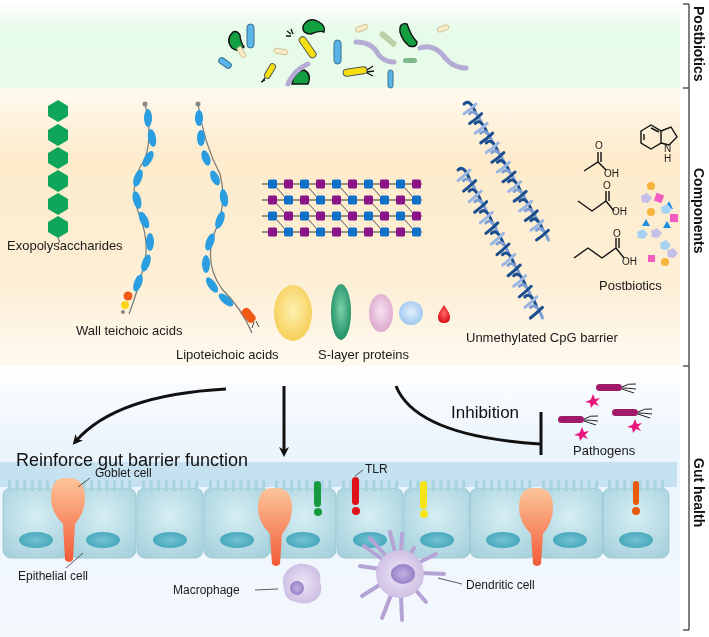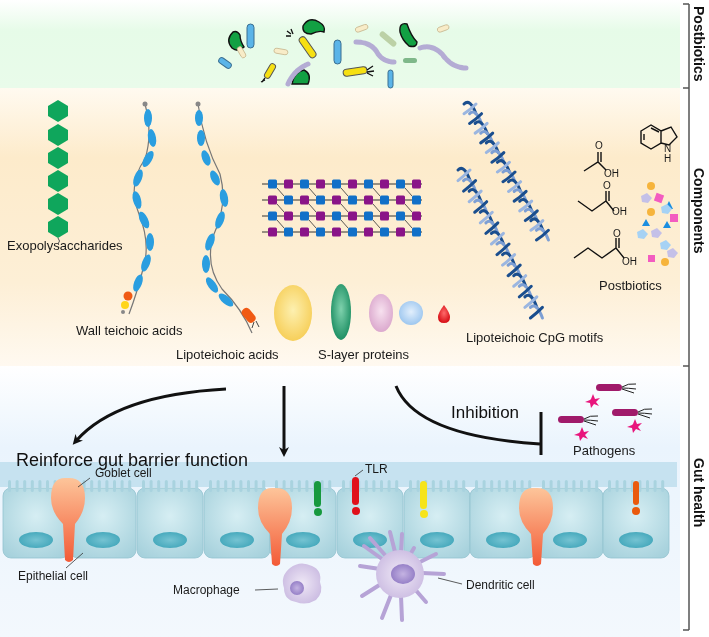--- a/index.html
+++ b/index.html
@@ -535,21 +535,21 @@
 
 
 <div class="side" style="left:707px; top:6px;">Postbiotics</div>
 <div class="side" style="left:707px; top:168px;">Components</div>
 <div class="side" style="left:707px; top:458px;">Gut health</div>
 
 <div class="lbl" style="left:7px; top:238px;">Exopolysaccharides</div>
 <div class="lbl" style="left:76px; top:323px;">Wall teichoic acids</div>
 <div class="lbl" style="left:176px; top:347px;">Lipoteichoic acids</div>
 <div class="lbl" style="left:318px; top:347px;">S-layer proteins</div>
-<div class="lbl" style="left:466px; top:330px;">Lipoteichoic CpG motifs</div>
+<div class="lbl" style="left:466px; top:330px;">Unmethylated CpG barrier</div>
 <div class="lbl" style="left:599px; top:278px;">Postbiotics</div>
 
 <div class="lbl" style="left:604px; top:168px; font-size:10px;">OH</div>
 <div class="lbl" style="left:595px; top:140px; font-size:10px;">O</div>
 <div class="lbl" style="left:612px; top:206px; font-size:10px;">OH</div>
 <div class="lbl" style="left:603px; top:180px; font-size:10px;">O</div>
 <div class="lbl" style="left:622px; top:256px; font-size:10px;">OH</div>
 <div class="lbl" style="left:613px; top:228px; font-size:10px;">O</div>
 <div class="lbl" style="left:664px; top:143px; font-size:10px;">N</div>
 <div class="lbl" style="left:664px; top:153px; font-size:10px;">H</div>

